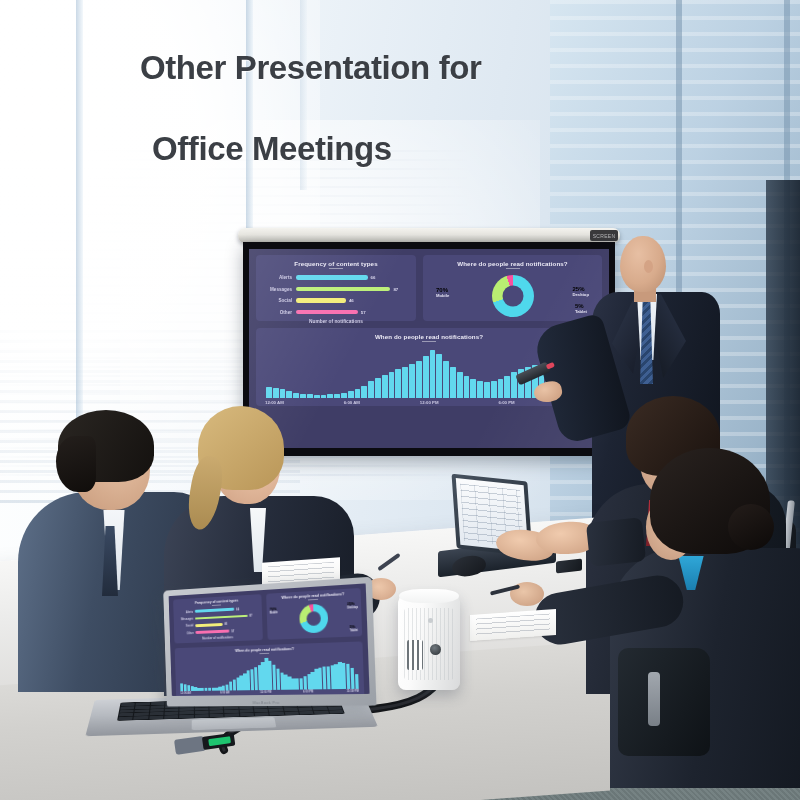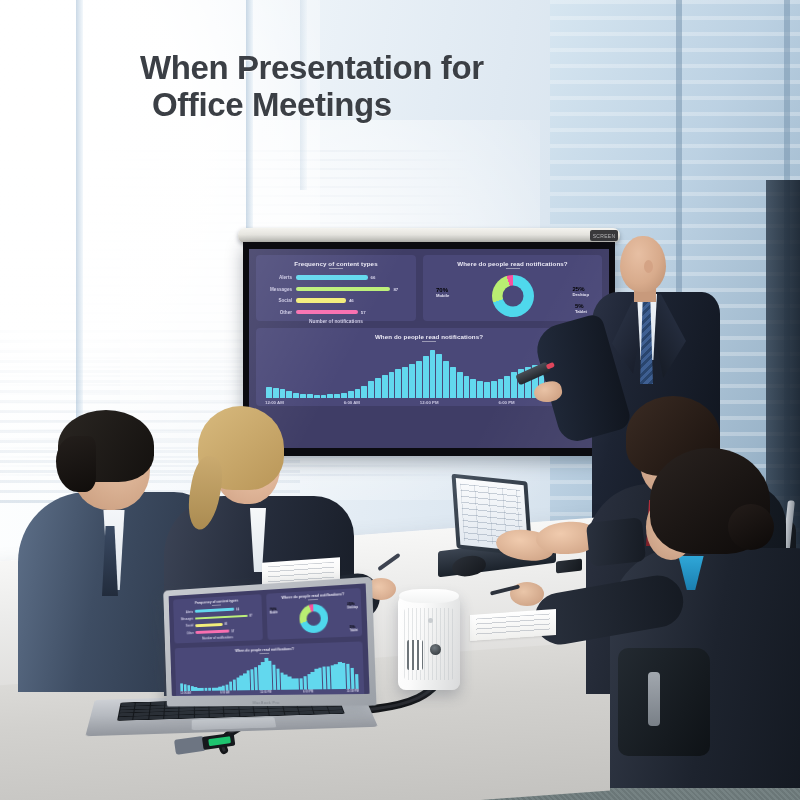--- a/index.html
+++ b/index.html
@@ -96,21 +96,21 @@
   
   .headline {
     position: absolute; left: 140px; top: 50px; width: 560px;
     color: #3b3f45;
     font-weight: bold;
     font-size: 33px;
     line-height: 1.12;
     letter-spacing: -0.4px;
     text-shadow: 0 1px 0 rgba(255,255,255,.7);
   }
-  .headline .l2 { display: block; padding-left: 12px; }
+  .headline .l2 { display: block; padding-left: 12px; margin-top: 44px; }
   .subhead {
     position: absolute; left: 192px; top: 134px; width: 560px;
     color: #6f7680; font-weight: bold; font-size: 14.5px; letter-spacing: -0.1px;
     text-shadow: 0 1px 0 rgba(255,255,255,.6);
   }
 
   
   .screen-assembly { position: absolute; left: 238px; top: 228px; width: 382px; height: 230px; }
   .roller {
     position: absolute; left: 0; top: 0; width: 382px; height: 15px;
@@ -460,21 +460,21 @@
       <div class="sheen"></div>
       <div class="glass-mull gm1"></div>
       <div class="glass-mull gm2"></div>
     </div>
     <div class="dark-pillar"></div>
     <div class="dark-pillar2"></div>
     <div class="carpet"></div>
   </div>
 
   <div class="headline">
-    <span>When Presentation for</span>
+    <span>Other Presentation for</span>
     <span class="l2">Office Meetings</span>
   </div>
 
   <div class="screen-assembly">
     <div class="roller">
       <div class="roller-endcap">
         <span>SCREEN</span>
       </div>
     </div>
     <div class="screen-frame">

